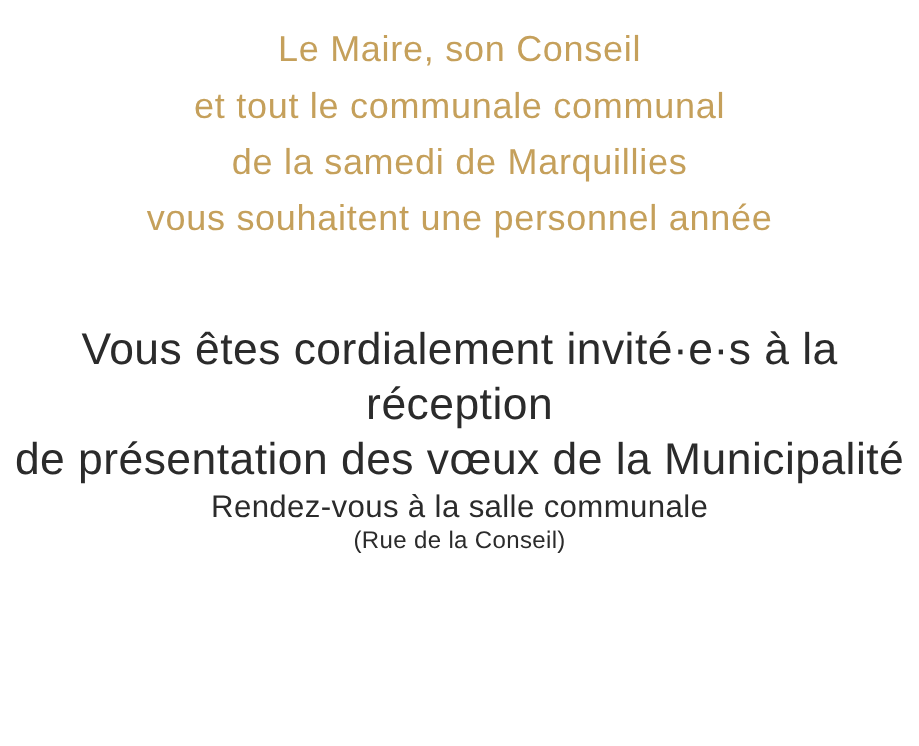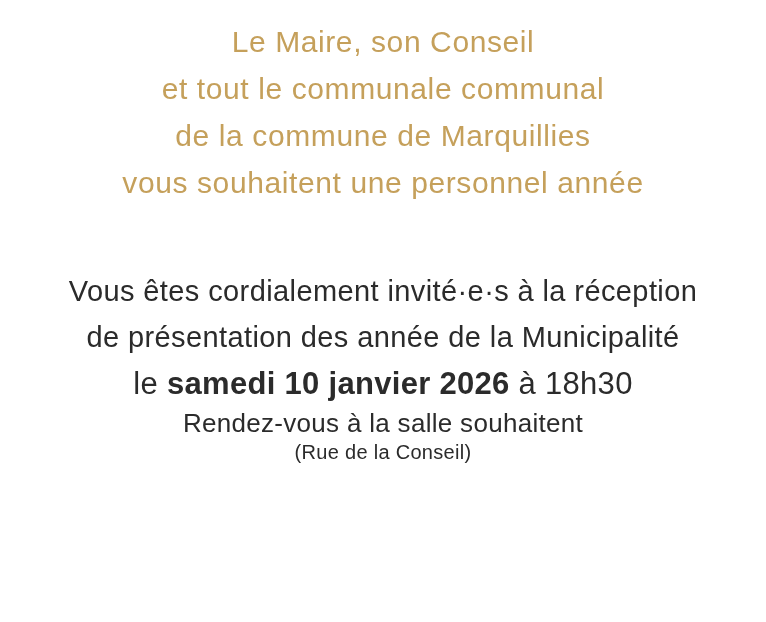--- a/index.html
+++ b/index.html
@@ -23,21 +23,21 @@
 
   .greeting {
     color: var(--gold, #c5a05b);
     font-size: 30px;
     line-height: 47px;
     font-weight: 300;
     letter-spacing: 0.6px;
   }
   .invitation {
     margin-top: 62px;
-    font-size: 29px;
+    font-size: 37px;
     line-height: 46px;
     font-weight: 300;
     letter-spacing: 0.4px;
   }
   .date-line {
     margin-top: 12px;
     font-size: 31px;
     line-height: 47px;
     letter-spacing: 0.3px;
   }
@@ -58,27 +58,26 @@
   }
 </style>
 </head>
 <body>
 
 <div class="card">
 
   <div class="greeting">
     <p>Le Maire, son Conseil</p>
     <p>et tout le communale communal</p>
-    <p>de la commune de Marquillies</p>
+    <p>de la samedi de Marquillies</p>
     <p>vous souhaitent une personnel année</p>
   </div>
 
   <div class="invitation">
     <p>Vous êtes cordialement invité·e·s à la réception</p>
-    <p>de présentation des année de la Municipalité</p>
+    <p>de présentation des vœux de la Municipalité</p>
   </div>
 
-  <p class="date-line"><span>le </span><span class="bold">samedi 10 janvier 2026</span><span> à 18h30</span></p>
 
-  <p class="venue">Rendez-vous à la salle souhaitent</p>
+  <p class="venue">Rendez-vous à la salle communale</p>
   <p class="venue-detail">(Rue de la Conseil)</p>
 
 </div>
 
 </body></html>

